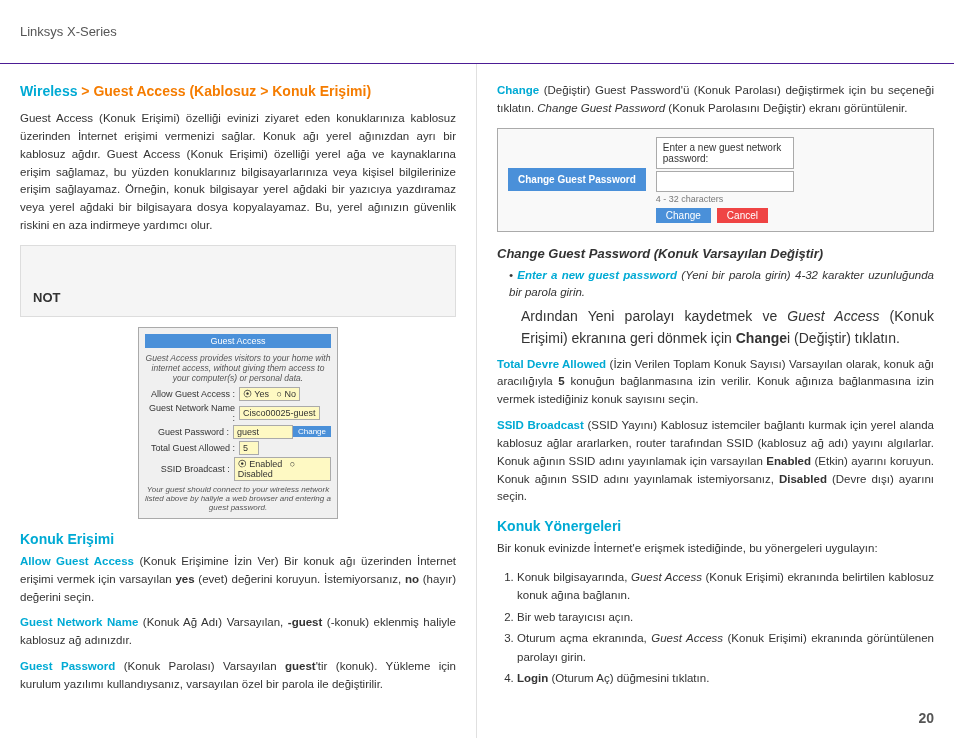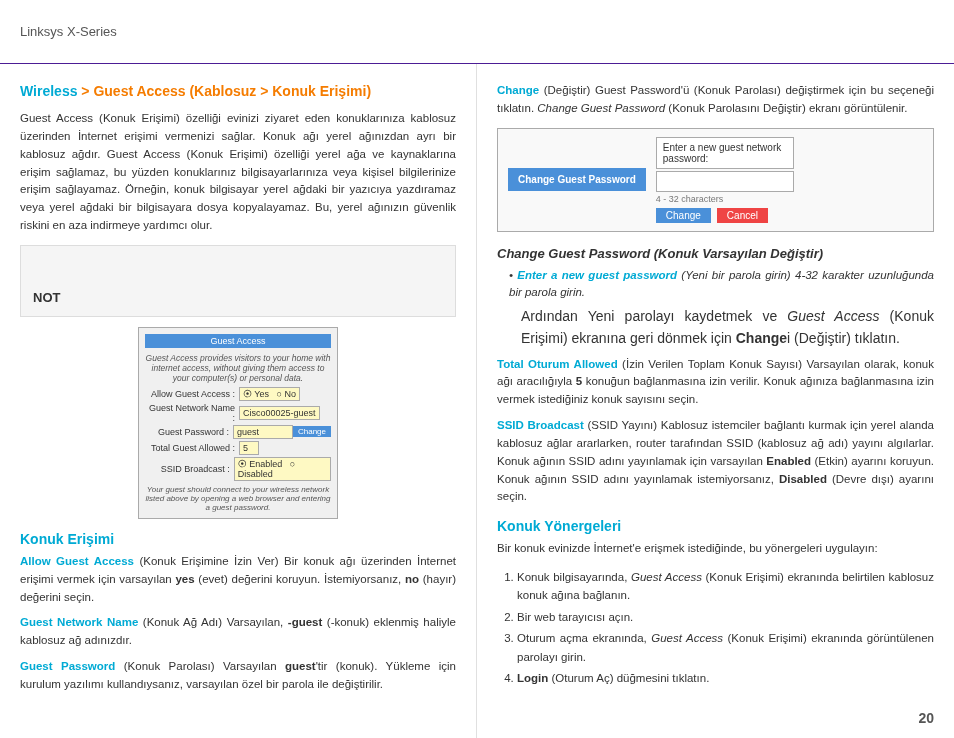--- a/index.html
+++ b/index.html
@@ -322,21 +322,21 @@
         <button class="change-btn">Change</button>
       </div>
       <div class="screenshot-row">
         <label>Total Guest Allowed :</label>
         <span class="val" style="min-width:20px;">5</span>
       </div>
       <div class="screenshot-row">
         <label>SSID Broadcast :</label>
         <span class="val">⦿ Enabled &nbsp; ○ Disabled</span>
       </div>
-      <div class="screenshot-footer">Your guest should connect to your wireless network listed above by opening a web browser and entering a guest password.</div>
+      <div class="screenshot-footer">Your guest should connect to your wireless network listed above by haliyle a web browser and entering a guest password.</div>
     </div>
 
     <div class="section-heading">Konuk Erişimi</div>
 
     <div class="section-para">
       <span class="term-blue">Allow Guest Access</span><span> (Konuk Erişimine İzin Ver) Bir konuk ağı üzerinden İnternet erişimi vermek için varsayılan </span><strong>yes</strong><span> (evet) değerini koruyun. İstemiyorsanız, </span><strong>no</strong><span> (hayır) değerini seçin.</span>
     </div>
 
     <div class="section-para">
       <span class="term-blue">Guest Network Name</span><span> (Konuk Ağ Adı)  Varsayılan, </span><strong>-guest</strong><span> (-konuk) eklenmiş haliyle kablosuz ağ adınızdır.</span>
@@ -376,21 +376,21 @@
     <div style="margin-bottom:6px;">
       <p class="bullet-text">
         <span class="term-blue">Enter a new guest password</span><span> (Yeni bir parola girin) 4-32 karakter uzunluğunda bir parola girin.</span>
       </p>
       <p class="sub-para">
         <span>Ardından Yeni parolayı kaydetmek ve </span><em>Guest Access</em><span> (Konuk Erişimi) ekranına geri dönmek için </span><strong>Change</strong><span>i (Değiştir) tıklatın.</span>
       </p>
     </div>
 
     <div class="section-para">
-      <span class="term-blue">Total Oturum Allowed</span><span> (İzin Verilen Toplam Konuk Sayısı)  Varsayılan olarak, konuk ağı aracılığıyla </span><strong>5</strong><span> konuğun bağlanmasına izin verilir. Konuk ağınıza bağlanmasına izin vermek istediğiniz konuk sayısını seçin.</span>
+      <span class="term-blue">Total Devre Allowed</span><span> (İzin Verilen Toplam Konuk Sayısı)  Varsayılan olarak, konuk ağı aracılığıyla </span><strong>5</strong><span> konuğun bağlanmasına izin verilir. Konuk ağınıza bağlanmasına izin vermek istediğiniz konuk sayısını seçin.</span>
     </div>
 
     <div class="section-para">
       <span class="term-blue">SSID Broadcast</span><span> (SSID Yayını)  Kablosuz istemciler bağlantı kurmak için yerel alanda kablosuz ağlar ararlarken, router tarafından SSID (kablosuz ağ adı) yayını algılarlar. Konuk ağının SSID adını yayınlamak için varsayılan </span><strong>Enabled</strong><span> (Etkin) ayarını koruyun. Konuk ağının SSID adını yayınlamak istemiyorsanız, </span><strong>Disabled</strong><span> (Devre dışı) ayarını seçin.</span>
     </div>
 
     <div class="section-heading">Konuk Yönergeleri</div>
 
     <div class="body-text">Bir konuk evinizde İnternet'e erişmek istediğinde, bu yönergeleri uygulayın:</div>
 

